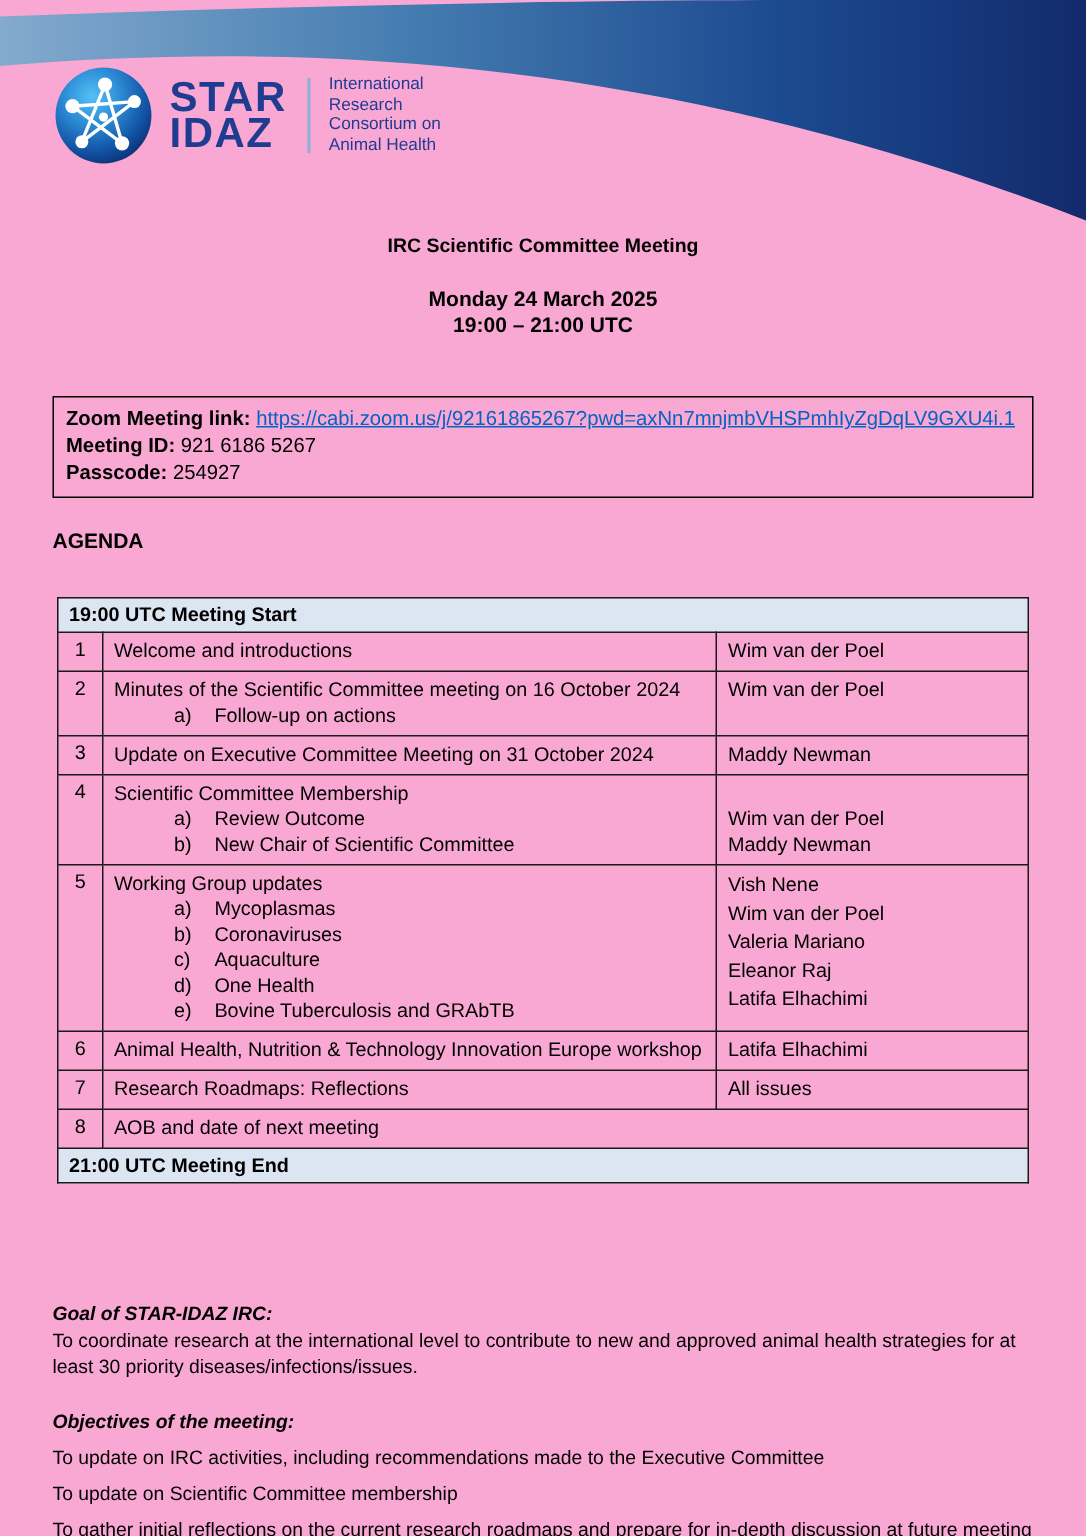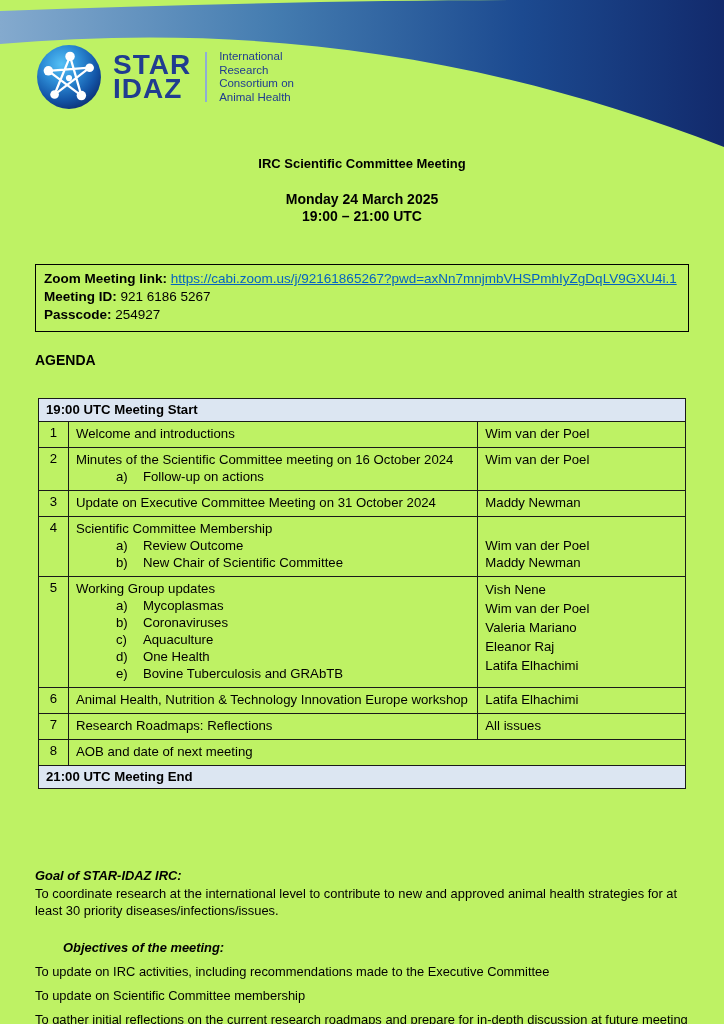--- a/index.html
+++ b/index.html
@@ -2,21 +2,21 @@
 <html><head>
 <meta charset="utf-8">
 <style>
   * { margin: 0; padding: 0; box-sizing: border-box; }
   html, body { background: #ffffff; }
   body { font-family: "Liberation Sans", sans-serif; color: #000; }
   .page {
     position: relative;
     width: 724px; height: 1024px;
     margin: 0 auto;
-    background: #bef264;
+    background: #f9a8d4;
     overflow: hidden;
   }
 
   
   .banner { position: relative; width: 724px; height: 150px; }
   .banner svg.wave { position: absolute; top: 0; left: 0; }
   .logo-row {
     position: absolute; top: 44px; left: 36px;
     display: flex; align-items: center;
   }
@@ -61,21 +61,21 @@
   td.cell-item { width: 410px; padding: 3px 7px 5px 7px; line-height: 17px; }
   td.cell-presenter { width: 208px; padding: 3px 7px 5px 7px; line-height: 17px; }
   .sub-item { padding-left: 40px; }
   .sub-letter { display: inline-block; width: 27px; }
   .presenter-line.tall { line-height: 19px; }
 
   
   .doc-footer { margin-top: 78px; font-size: 12.9px; line-height: 17px; }
   .goal-heading, .objectives-heading { font-weight: bold; font-style: italic; margin-top: 40px; }
   .goal-text { margin-top: 1px; }
-  .objectives-heading { margin-top: 20px; margin-left: 28px; }
+  .objectives-heading { margin-top: 20px; }
   .objective-line { margin-top: 7px; }
 </style>
 </head>
 <body>
 
 <div class="page">
 
   <div class="banner">
     <svg class="wave" width="724" height="150" viewBox="0 0 724 150">
       <defs>

